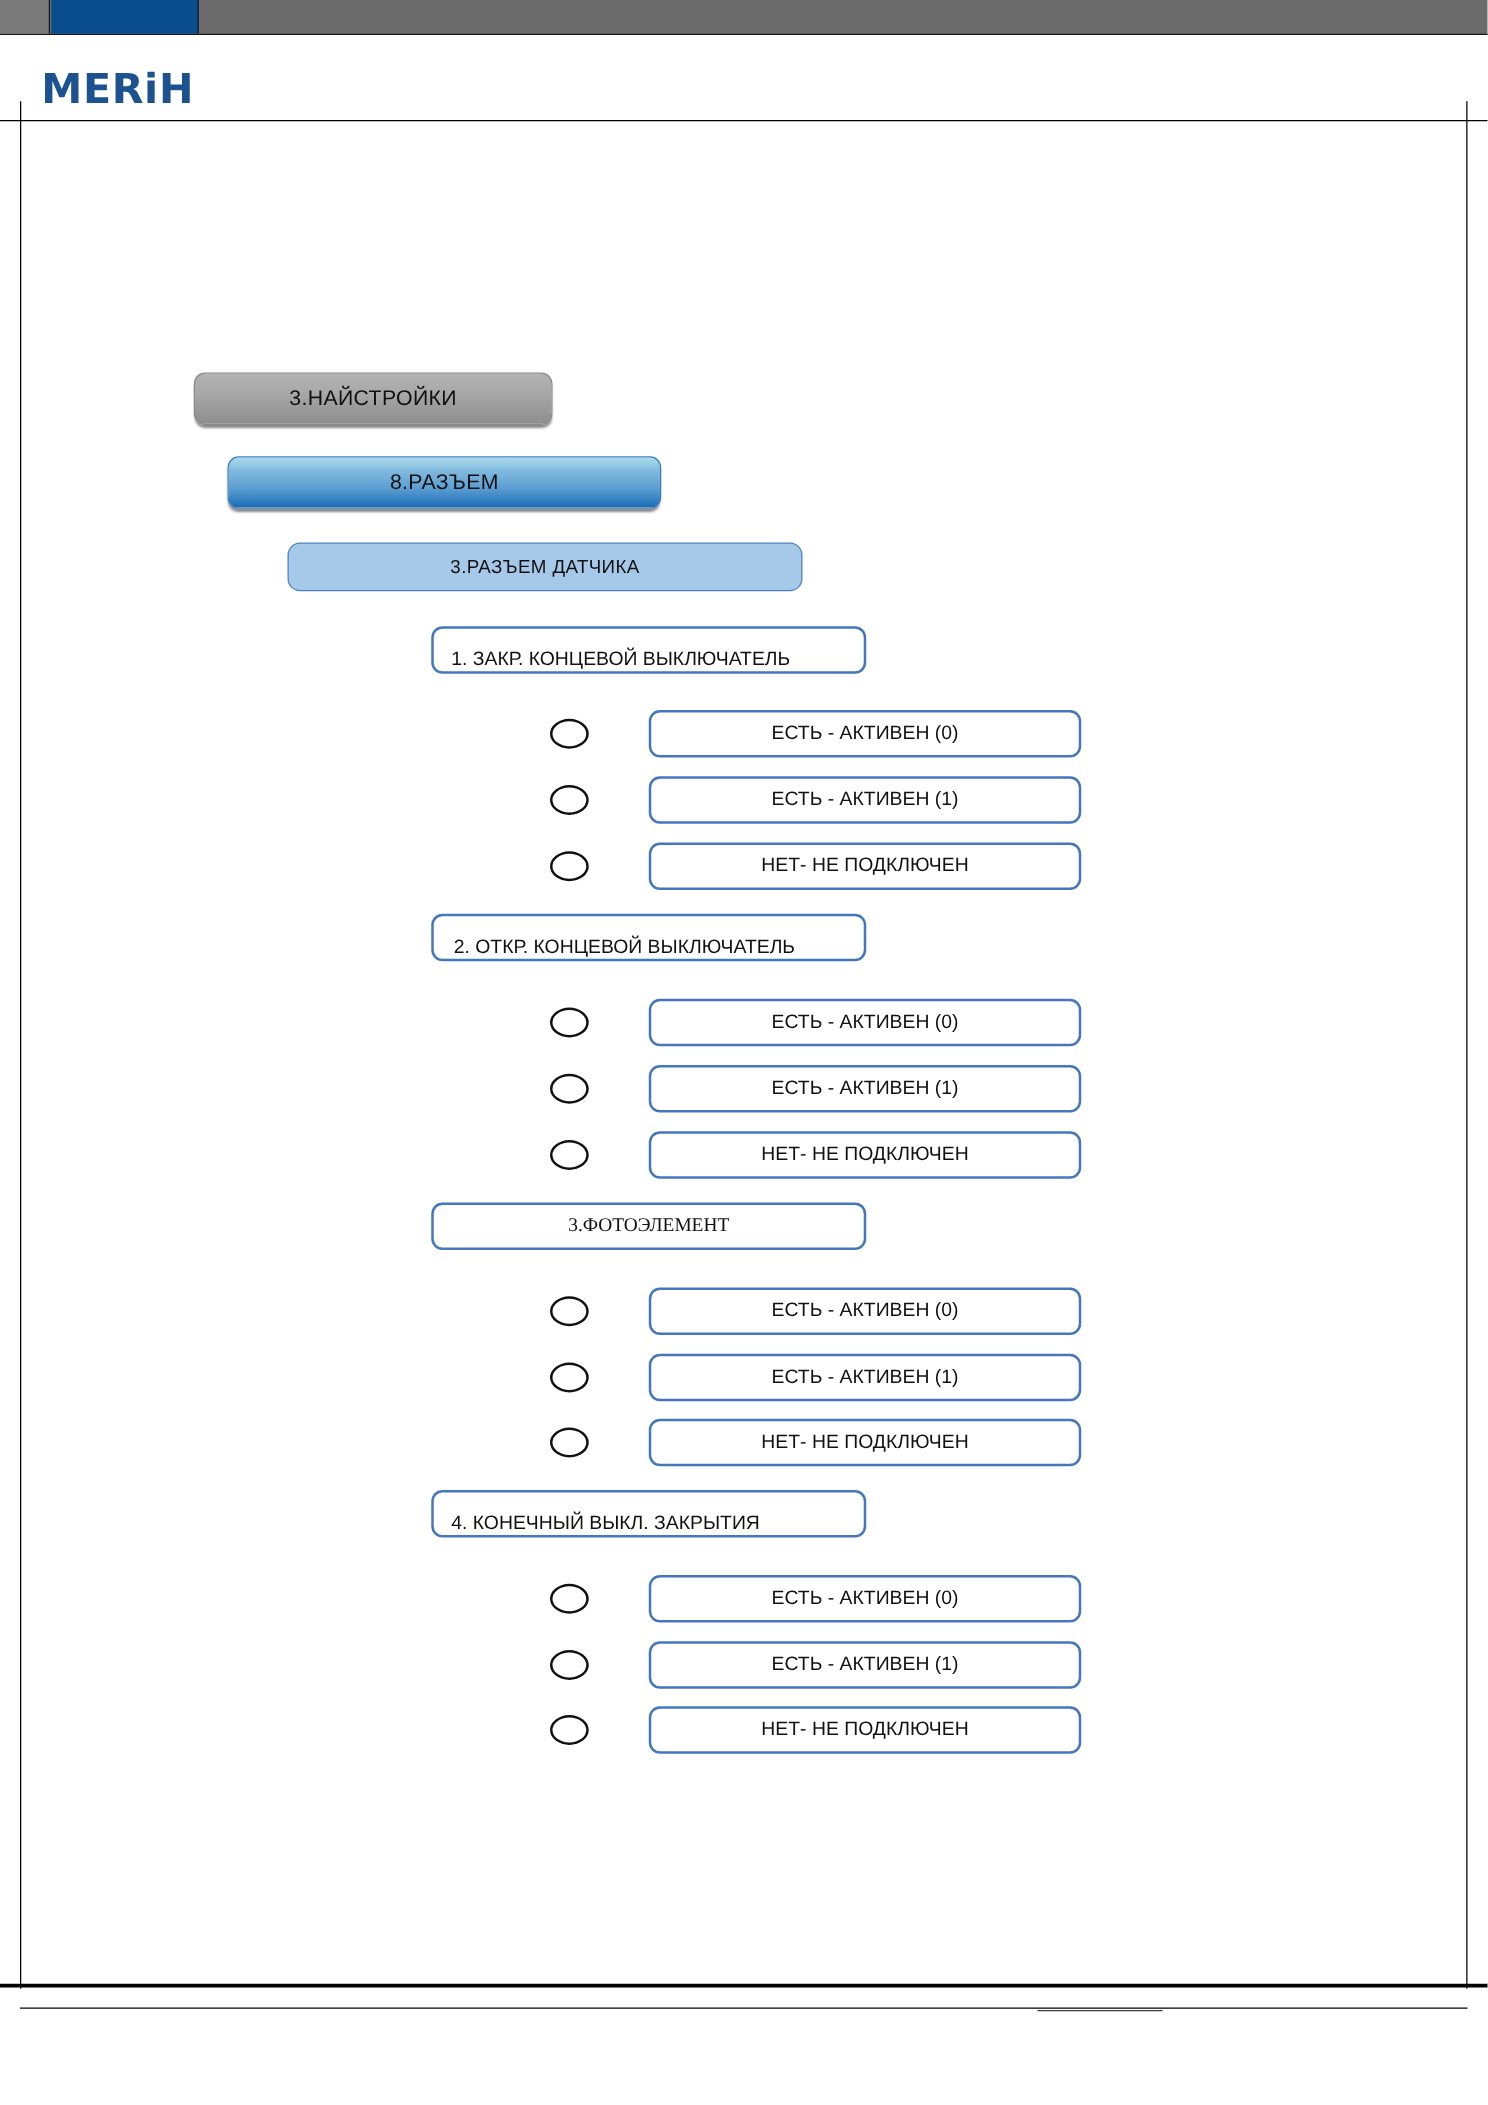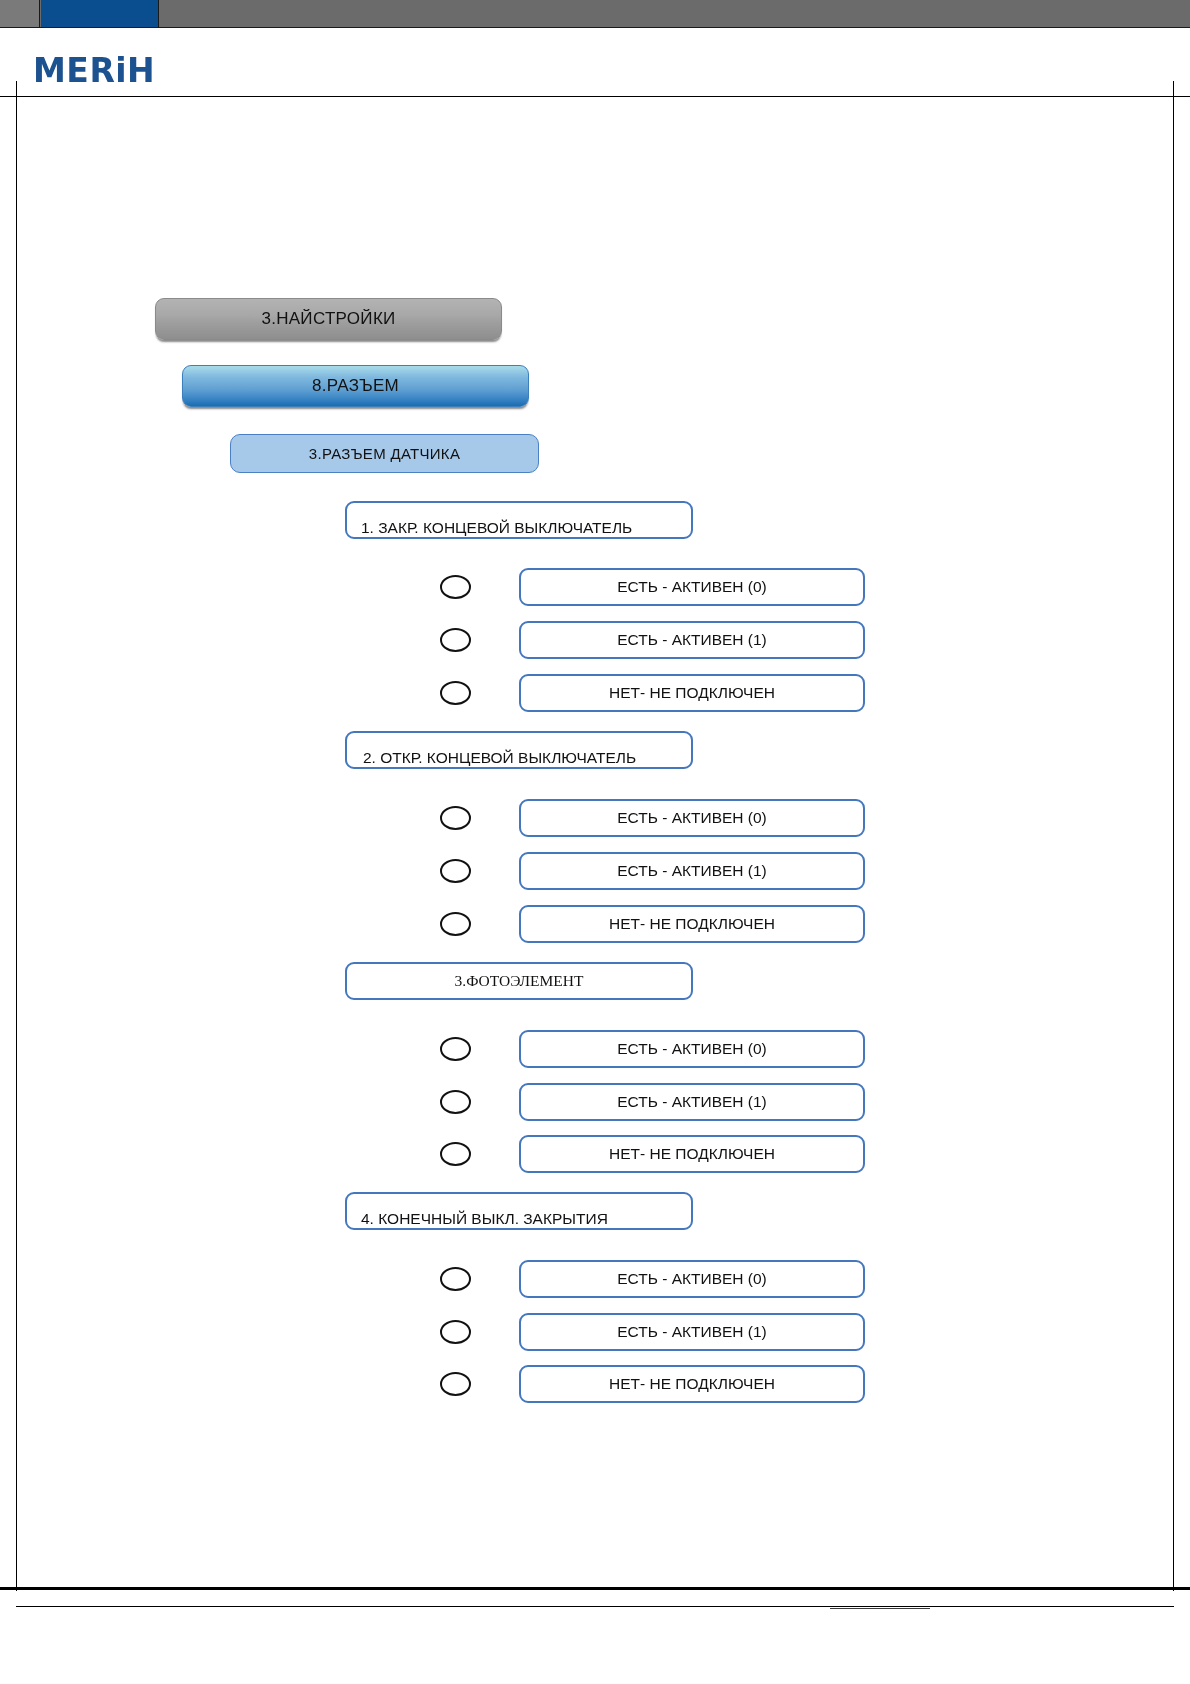--- a/index.html
+++ b/index.html
@@ -114,39 +114,39 @@
     align-items: center;
     justify-content: center;
     font-size: 17px;
     color: #111111;
     letter-spacing: 0.3px;
     white-space: nowrap;
   }
   .btn-gray {
     left: 155px;
     top: 298px;
-    width: 347px;
+    width: 287px;
     height: 42px;
     background: linear-gradient(to bottom, #b3b3b3 0%, #a8a8a8 40%, #9e9e9e 60%, #8e8e8e 100%);
     border: 1px solid #8a8a8a;
     box-shadow: 0 3px 2px -1px rgba(40,40,40,0.55);
   }
   .btn-blue {
     left: 182px;
     top: 365px;
     width: 347px;
     height: 42px;
     background: linear-gradient(to bottom, #a9dcea 0%, #7fb8de 28%, #5e9fd2 60%, #2f7ec0 88%, #1d6bb0 100%);
     border: 1px solid #3d7fbd;
     box-shadow: 0 3px 2px -1px rgba(40,40,40,0.55);
   }
   .btn-lightblue {
     left: 230px;
     top: 434px;
-    width: 309px;
+    width: 412px;
     height: 39px;
     background: #a6c9ea;
     border: 1px solid #4b80c4;
     border-radius: 10px;
   }
   .btn-lightblue .lbl { font-size: 15px; }
 
   
   .section-head {
     position: absolute;

